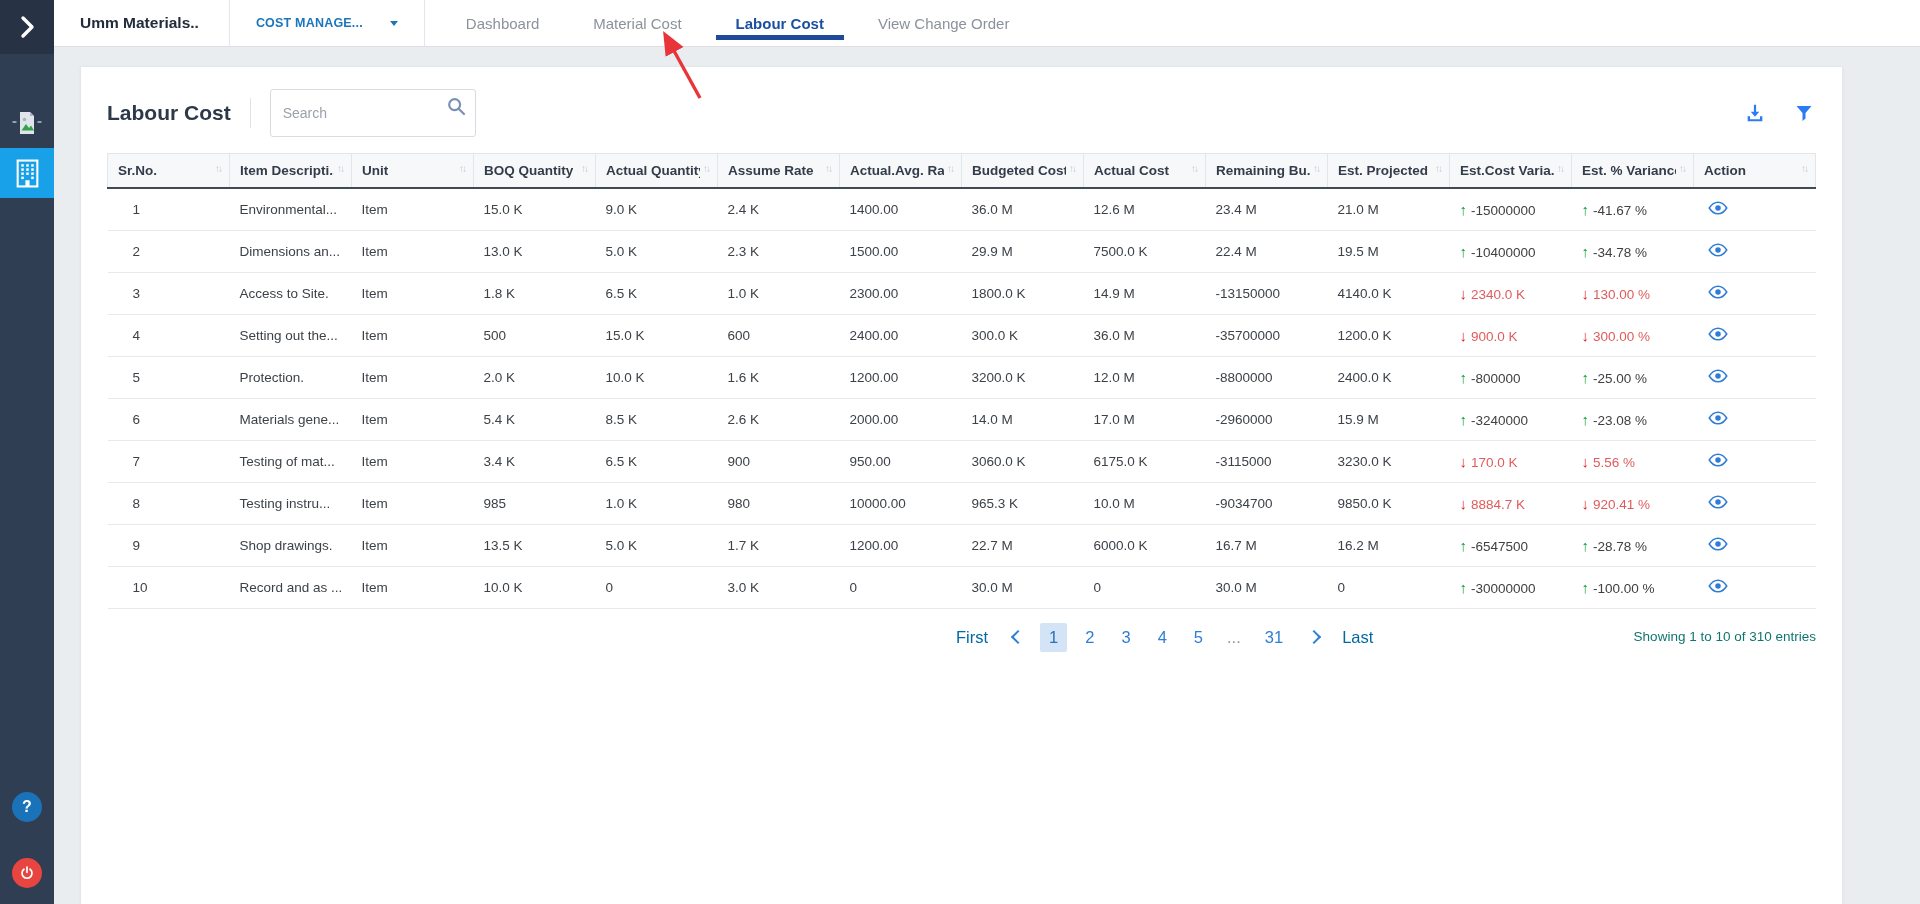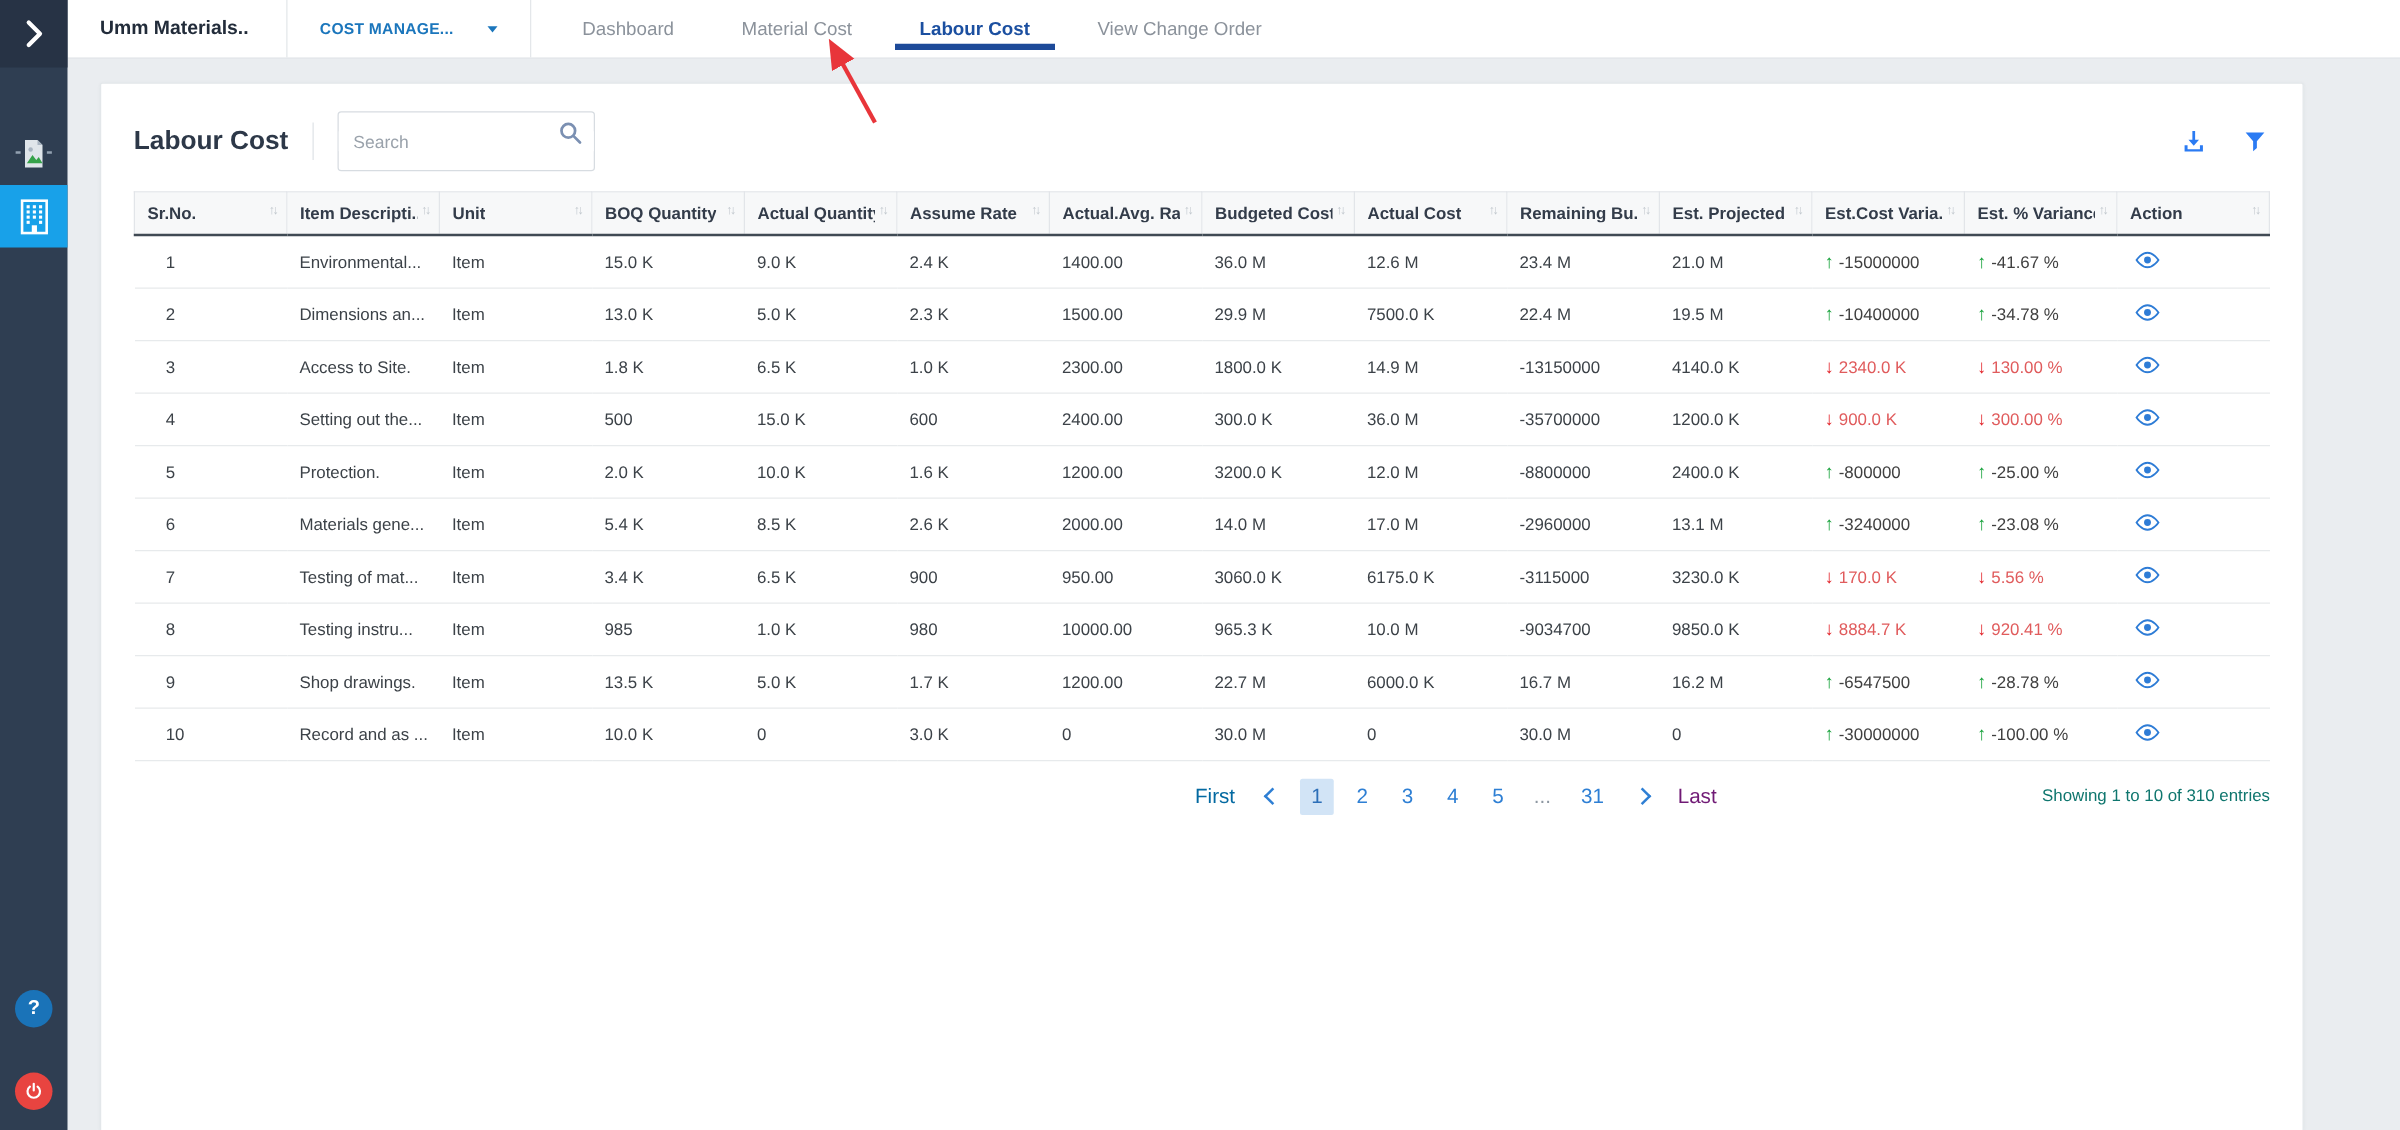--- a/index.html
+++ b/index.html
@@ -122,21 +122,21 @@
   .variance.bad .var-text { color:#e05b5c; }
   .col-action .eye-btn { cursor:pointer; display:inline-flex; padding-left:4px; }
 
   
   .table-footer { position:relative; height:60px; }
   .pagination {
     position:absolute; left:849px; top:14px;
     display:flex; align-items:center; gap:9px; font-size:16.5px;
   }
   .pg-first { color:#0369a1; cursor:pointer; margin-right:8px; }
-  .pg-last { color:#701a75; cursor:pointer; margin-left:6px; }
+  .pg-last { color:#0369a1; cursor:pointer; margin-left:6px; }
   .pg-num { color:#2e7fd4; padding:5px 9px; cursor:pointer; border-radius:2px; }
   .pg-num.active { background:#d2e4f6; color:#2d6fb8; }
   .pg-ellipsis { color:#8d97a1; padding:5px 6px; }
   .pg-chev {
     width:10px; height:10px; border-style:solid; border-color:#2e7fd4; border-width:0;
     cursor:pointer; margin:0 8px;
   }
   .pg-chev.left  { border-left-width:2.5px; border-bottom-width:2.5px; transform:rotate(45deg); }
   .pg-chev.right { border-right-width:2.5px; border-bottom-width:2.5px; transform:rotate(-45deg); }
   .entries-summary {
@@ -466,21 +466,21 @@
             <td class="col-sr">6</td>
             <td class="col-item">Materials gene...</td>
             <td class="col-unit">Item</td>
             <td class="col-boq_quantity">5.4 K</td>
             <td class="col-actual_quantity">8.5 K</td>
             <td class="col-assume_rate">2.6 K</td>
             <td class="col-actual_avg_rate">2000.00</td>
             <td class="col-budgeted_cost">14.0 M</td>
             <td class="col-actual_cost">17.0 M</td>
             <td class="col-remaining_budget">-2960000</td>
-            <td class="col-est_projected">13.1 M</td>
+            <td class="col-est_projected">15.9 M</td>
             <td class="col-est_cost_variance variance good"><span class="var-arrow">↑</span><span class="var-text">-3240000</span></td>
             <td class="col-est_pct_variance variance good"><span class="var-arrow">↑</span><span class="var-text">-23.08 %</span></td>
             <td class="col-action"><span class="eye-btn">
                 <svg width="20" height="14" viewBox="0 0 24 16">
                   <path d="M12 1C6 1 1.5 8 1.5 8S6 15 12 15s10.5-7 10.5-7S18 1 12 1z" fill="none" stroke="#2e7cd6" stroke-width="1.8"></path>
                   <circle cx="12" cy="8" r="3.3" fill="#2e7cd6"></circle>
                 </svg>
               </span></td>
           </tr>
           <tr>

